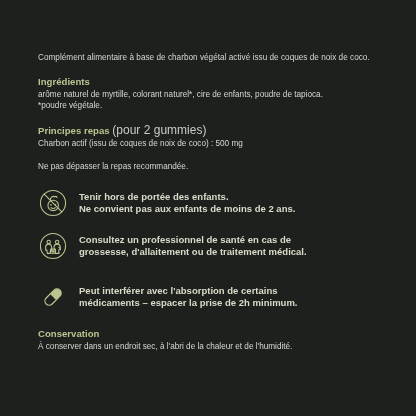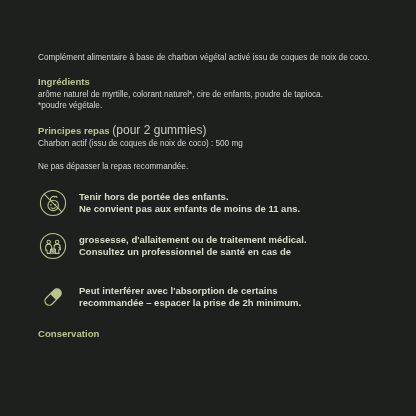--- a/index.html
+++ b/index.html
@@ -125,61 +125,64 @@
           <path d="M13.2 13.4c-.2-1.6.4-3.1 1.6-4 .9-.7 2.1-.6 2.7.2"></path>
           <path d="M17.8 9.3c.9-.5 2-.2 2.5.7"></path>
           <circle cx="13.8" cy="18" r=".85" fill="#b9c48e" stroke="none"></circle>
           <circle cx="18.6" cy="18" r=".85" fill="#b9c48e" stroke="none"></circle>
           <path d="M13.9 20.9c1.2 1.3 3.3 1.3 4.5 0"></path>
           <path d="M6.6 6.6 25.4 25.4"></path>
         </svg>
       </span>
       <span class="warn-text">
         <div>Tenir hors de portée des enfants.</div>
-        <div>Ne convient pas aux enfants de moins de 11 ans.</div>
+        <div>Ne convient pas aux enfants de moins de 2 ans.</div>
       </span>
     </div>
 
     <div class="warn-row">
       <span class="warn-icon">
         <svg viewBox="0 0 32 32" width="30" height="30" fill="none" stroke="#b9c48e" stroke-width="1.15" stroke-linecap="round" stroke-linejoin="round">
           <circle cx="16" cy="16" r="13.4"></circle>
           <circle cx="11.4" cy="11.6" r="1.8"></circle>
           <path d="M11.4 14c-1.9 0-3.2 1.4-3.2 3.3v3.1h1.3l.4 3.5h3l.4-3.5h1.3v-3.1c0-1.9-1.3-3.3-3.2-3.3z"></path>
           <circle cx="20.4" cy="11.6" r="1.8"></circle>
           <path d="M20.4 14c-1.9 0-3.3 1.4-3.3 3.4 0 1.6.7 2.6 1.6 3.1l-.3 3.4h4l-.3-3.4c.9-.5 1.6-1.5 1.6-3.1 0-2-1.4-3.4-3.3-3.4z"></path>
           <path d="M22.3 17.4c1 .4 1.7 1.3 1.7 2.5"></path>
           <rect x="13.4" y="19.2" width="5.2" height="4.6" rx="0.6"></rect>
           <path d="M16 19.8v3.4M14.3 21.5h3.4"></path>
         </svg>
       </span>
       <span class="warn-text">
+        <div>Consultez un professionnel de santé en cas de</div>
         <div>grossesse, d'allaitement ou de traitement médical.</div>
-        <div>Consultez un professionnel de santé en cas de</div>
       </span>
     </div>
 
     <div class="warn-row">
       <span class="warn-icon">
         <svg viewBox="0 0 32 32" width="30" height="30" fill="none">
           <g transform="rotate(-45 16 16)">
             <rect x="5.6" y="11.6" width="20.8" height="9" rx="4.5" fill="none" stroke="#b9c48e" stroke-width="1.3"></rect>
             <path d="M16 11.6h5.9a4.5 4.5 0 0 1 4.5 4.5 4.5 4.5 0 0 1-4.5 4.5H16z" fill="#b9c48e" stroke="none"></path>
           </g>
         </svg>
       </span>
       <span class="warn-text">
         <div>Peut interférer avec l'absorption de certains</div>
-        <div>recommandée – espacer la prise de 2h minimum.</div>
+        <div>médicaments – espacer la prise de 2h minimum.</div>
       </span>
     </div>
 
   </div>
 
   <div class="footer-sections">
 
     <div class="section">
       <div class="sec-head">Conservation</div>
+      <div class="sec-body">
+        <div>À conserver dans un endroit sec, à l'abri de la chaleur et de l'humidité.</div>
+      </div>
     </div>
 
   </div>
 
 </div>
 
 </body></html>

